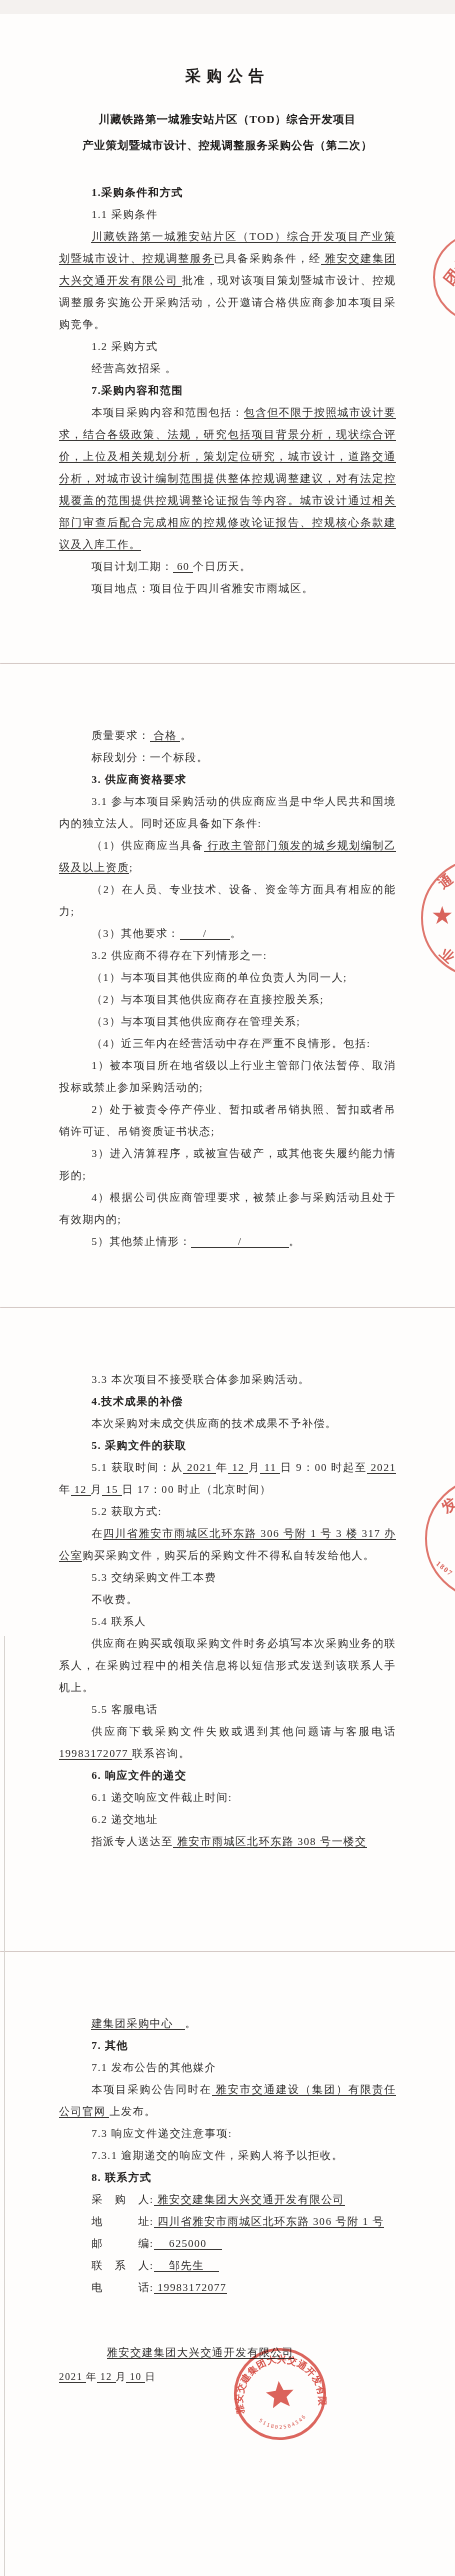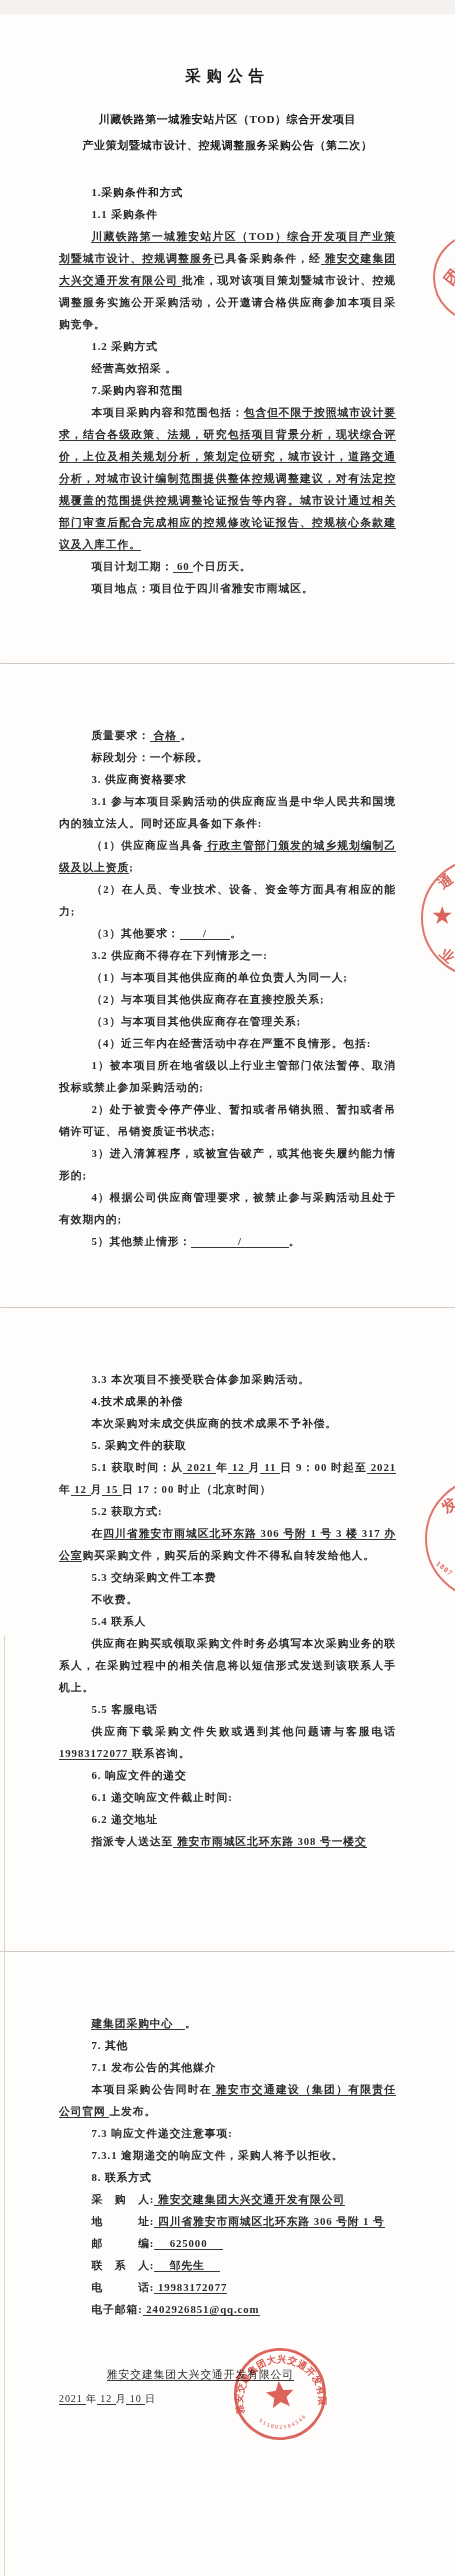--- a/index.html
+++ b/index.html
@@ -14,21 +14,21 @@
   .page4{height:637px;padding-top:60px;}
   .gap{height:1.1px;background:linear-gradient(to bottom,#e2d8d4,#f1eae7);}
   .t-title{font-size:15.4px;font-weight:bold;color:#1f1d1c;text-align:center;
            letter-spacing:5.7px;line-height:23px;margin:0 0 19.4px 0;}
   .t-sub{font-size:11px;font-weight:bold;color:#1f1d1c;text-align:center;
          line-height:26px;letter-spacing:0.6px;margin:0;}
   .t-sub.last{margin-bottom:23px;}
   .t-h,.t-p{font-size:10.8px;line-height:22px;letter-spacing:0.9px;
             text-indent:3em;text-align:justify;margin:0;}
   .t-h{font-weight:bold;color:#262423;}
-  .t-p{font-weight:bold;}
+  .t-p{font-weight:normal;}
   .t-sig{font-size:10.8px;line-height:23px;letter-spacing:0.9px;text-align:right;
          padding-right:102px;margin-top:43px;position:relative;z-index:3;}
   .t-date{font-size:10px;line-height:25px;letter-spacing:0.9px;text-align:left;
           padding-right:134px;position:relative;z-index:3;}
   .u{border-bottom:0.6px solid #3a3836;}
   
   .seal{position:absolute;left:232px;top:394px;width:96px;height:96px;z-index:4;
         transform:rotate(-6deg);opacity:.88;mix-blend-mode:multiply;}
   
   .edge-seal{position:absolute;border:2.8px solid rgba(213,73,62,.75);border-radius:50%;
@@ -134,21 +134,20 @@
         <div class="t-p"><span>7.1 发布公告的其他媒介</span></div>
         <div class="t-p"><span>本项目采购公告同时在</span><span class="u"> 雅安市交通建设（集团）有限责任公司官网 </span><span>上发布。</span></div>
         <div class="t-p"><span>7.3 响应文件递交注意事项:</span></div>
         <div class="t-p"><span>7.3.1 逾期递交的响应文件，采购人将予以拒收。</span></div>
         <div class="t-h"><span>8. 联系方式</span></div>
         <div class="t-p"><span>采　购　人:</span><span class="u"> 雅安交建集团大兴交通开发有限公司 </span></div>
         <div class="t-p"><span>地　　　址:</span><span class="u"> 四川省雅安市雨城区北环东路 306 号附 1 号 </span></div>
         <div class="t-p"><span>邮　　　编:</span><span class="u">　 625000 　</span></div>
         <div class="t-p"><span>联　系　人:</span><span class="u">　 邹先生 　</span></div>
         <div class="t-p"><span>电　　　话:</span><span class="u"> 19983172077 </span></div>
-        <div class="t-p"><span>电子邮箱:</span><span class="u"> 2402926851@qq.com </span></div>
         <div class="t-sig"><span class="u">雅安交建集团大兴交通开发有限公司</span></div>
         <div class="t-date"><span class="u"> 2021 </span><span>年</span><span class="u"> 12 </span><span>月</span><span class="u"> 10 </span><span>日</span></div>
       </div>
     <svg class="seal" viewBox="0 0 170 170" xmlns="http://www.w3.org/2000/svg">
       <circle cx="85" cy="85" r="79" fill="none" stroke="#d43f35" stroke-width="5" opacity="0.9"></circle>
       <path id="sealArcTop" d="M 20,117 A 68,68 0 1 1 150,117" fill="none"></path>
       <text fill="#d43f35" font-size="16.5" font-weight="bold" letter-spacing="1" font-family="Liberation Serif, DejaVu Serif, serif">
         <textPath href="#sealArcTop" startOffset="2%">雅安交建集团大兴交通开发有限公司</textPath>
       </text>
       <path id="sealArcBot" d="M 38,124 A 60,60 0 0 0 132,124" fill="none"></path>

